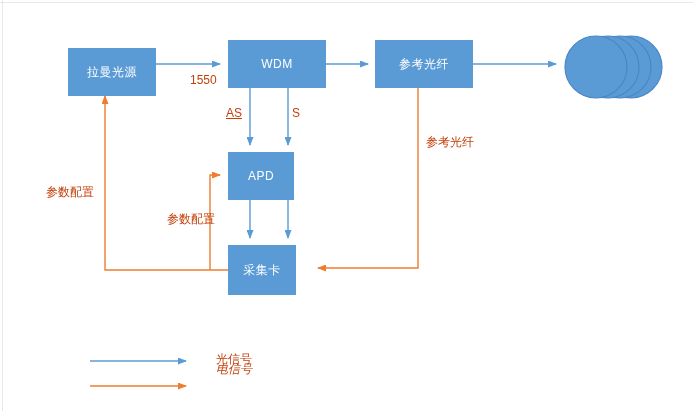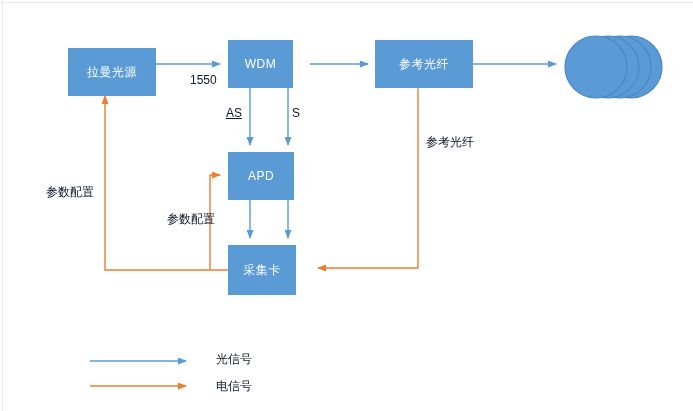--- a/index.html
+++ b/index.html
@@ -32,39 +32,39 @@
 
   .node {
     position: absolute;
     background: var(--node-fill, #5b9bd5);
     color: var(--node-text, #ffffff);
     display: flex; align-items: center; justify-content: center;
     font-size: 12px;
     letter-spacing: 0.5px;
   }
   .node-raman  { left: 68px;  top: 48px;  width: 88px; height: 48px; font-family: Liberation Serif, serif; }
-  .node-wdm    { left: 228px; top: 40px;  width: 65px; height: 48px; }
+  .node-wdm    { left: 228px; top: 40px;  width: 98px; height: 48px; }
   .node-fiber  { left: 375px; top: 40px;  width: 98px; height: 48px; }
   .node-apd    { left: 228px; top: 152px; width: 66px; height: 48px; }
   .node-daq    { left: 228px; top: 245px; width: 68px; height: 50px; }
 
   .lbl {
     position: absolute;
     font-size: 12px;
-    color: #0f172a;
+    color: #c2410c;
     white-space: nowrap;
   }
   .lbl-1550        { left: 190px; top: 73px; }
   .lbl-as          { left: 226px; top: 106px; text-decoration: underline; }
   .lbl-s           { left: 292px; top: 106px; }
   .lbl-temp        { left: 426px; top: 134px; }
   .lbl-cfg-source  { left: 46px;  top: 184px; }
   .lbl-cfg-apd     { left: 167px; top: 211px; }
   .lbl-leg-optical { left: 216px; top: 351px; }
-  .lbl-leg-elec    { left: 216px; top: 378px; }
+  .lbl-leg-elec    { left: 216px; top: 361px; font-style: italic; }
 </style>
 </head>
 <body>
 
 <div class="canvas">
 
   <div class="frame frame-top"></div>
   <div class="frame frame-left"></div>
 
   <svg class="wires" width="693" height="411" viewBox="0 0 693 411">

